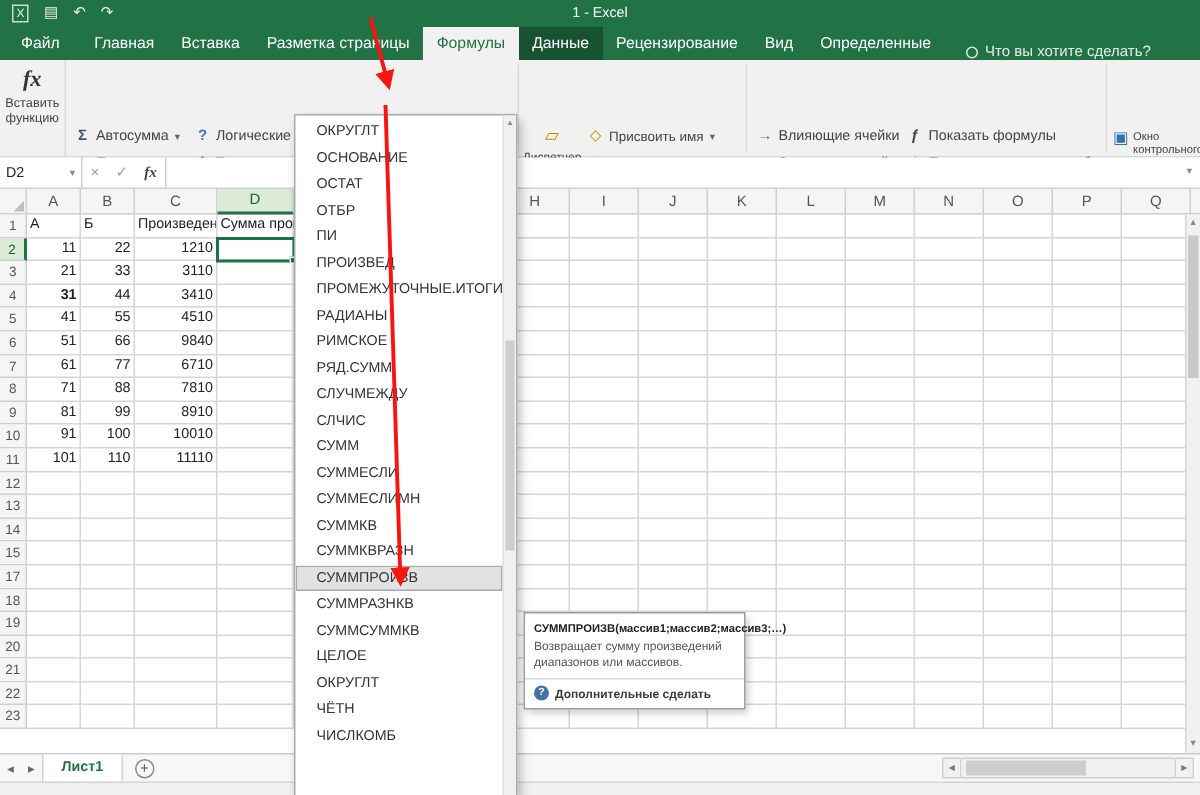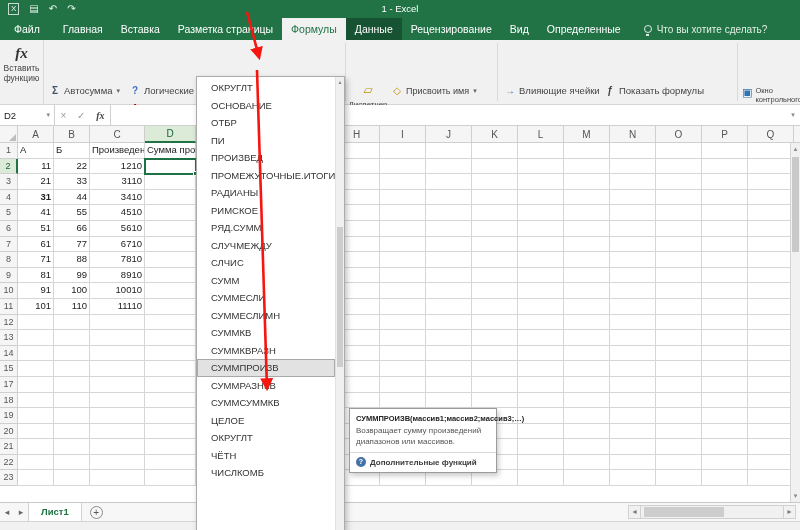--- a/index.html
+++ b/index.html
@@ -7,21 +7,21 @@
   body { font-family:"Liberation Sans","DejaVu Sans",sans-serif; position:relative; background:#fff; }
 
   
   .titlebar { position:absolute; left:0; top:0; width:800px; height:18px; background:#217346; }
   .qat { position:absolute; left:0; top:0; height:18px; display:flex; align-items:center; gap:10px; padding-left:8px; color:#fff; z-index:2; }
   .q { font-size:10px; line-height:18px; color:#eaf3ec; }
   .q.logo { font-size:8px; border:1px solid rgba(255,255,255,.75); padding:0 2px; line-height:10px; }
   .tb-title { position:absolute; left:0; right:0; top:0; height:18px; line-height:18px; text-align:center; color:#fff; font-size:9.5px; }
 
   
-  .tabrow { position:absolute; left:0; top:18px; width:800px; height:22px; background:#217346; display:flex; align-items:center; font-size:10.5px; }
+  .tabrow { position:absolute; left:0; top:18px; width:800px; height:22px; background:#217346; display:flex; align-items:flex-end; font-size:10.5px; }
   .tab { color:#fff; padding:0 9px; line-height:22px; white-space:nowrap; }
   .tab.file { padding:0 14px; }
   .tabs { display:flex; }
   .tab.active { background:#f1f1f1; color:#217346; }
   .tab.dark { background:rgba(0,0,0,.28); }
   .tellme { display:flex; align-items:center; gap:5px; margin-left:14px; color:#e2efe5; font-size:10px; }
   .bulb { width:8px; height:8px; border-radius:50%; border:1px solid rgba(255,255,255,.85); position:relative; }
   .bulb:after { content:""; position:absolute; left:1.5px; top:8px; width:3px; height:2px; background:rgba(255,255,255,.85); }
 
   
@@ -388,21 +388,21 @@
       <div class="gc" style="width: 46px;"></div>
       <div class="gc" style="width: 46px;"></div>
       <div class="gc" style="width: 46px;"></div>
       <div class="gc" style="width: 46px;"></div>
       <div class="gc" style="width: 46px;"></div>
     </div>
     <div class="grow">
       <div class="rh">6</div>
       <div class="gc num" style="width: 36px;">51</div>
       <div class="gc num" style="width: 36px;">66</div>
-      <div class="gc num" style="width: 55px;">5610</div>
+      <div class="gc num" style="width: 55px;">9840</div>
       <div class="gc" style="width: 51px;"></div>
       <div class="gc" style="width: 46px;"></div>
       <div class="gc" style="width: 46px;"></div>
       <div class="gc" style="width: 46px;"></div>
       <div class="gc" style="width: 46px;"></div>
       <div class="gc" style="width: 46px;"></div>
       <div class="gc" style="width: 46px;"></div>
       <div class="gc" style="width: 46px;"></div>
       <div class="gc" style="width: 46px;"></div>
       <div class="gc" style="width: 46px;"></div>
@@ -771,20 +771,21 @@
     </div>
     <span class="hs-a">▸</span>
   </div>
 </div>
 <div class="statusbar"></div>
 
 <div class="menu">
   <div id="menu-items">
       <div class="mi">ОКРУГЛТ</div>
       <div class="mi">ОСНОВАНИЕ</div>
+      <div class="mi">ОСТАТ</div>
       <div class="mi">ОТБР</div>
       <div class="mi">ПИ</div>
       <div class="mi">ПРОИЗВЕД</div>
       <div class="mi">ПРОМЕЖУТОЧНЫЕ.ИТОГИ</div>
       <div class="mi">РАДИАНЫ</div>
       <div class="mi">РИМСКОЕ</div>
       <div class="mi">РЯД.СУММ</div>
       <div class="mi">СЛУЧМЕЖДУ</div>
       <div class="mi">СЛЧИС</div>
       <div class="mi">СУММ</div>
@@ -805,21 +806,21 @@
     <div class="ms-thumb"></div>
   </div>
 </div>
 
 <div class="tip">
   <div class="tip-title">СУММПРОИЗВ(массив1;массив2;массив3;…)</div>
   <div class="tip-desc">Возвращает сумму произведений диапазонов или массивов.</div>
   <div class="tip-hr"></div>
   <div class="tip-link">
     <span class="tip-q">?</span>
-    <span>Дополнительные функций</span>
+    <span>Дополнительные сделать</span>
   </div>
 </div>
 
 <svg class="arrows" viewBox="0 0 800 530">
   <defs>
     <marker id="arr" viewBox="0 0 8 8" refX="6" refY="4" markerWidth="5" markerHeight="5" orient="auto">
       <path d="M0,0 L8,4 L0,8 z" fill="#f6160f"></path>
     </marker>
   </defs>
   <line x1="247" y1="12" x2="259" y2="57" stroke-width="2.6" marker-end="url(#arr)" stroke="#f6160f"></line>

